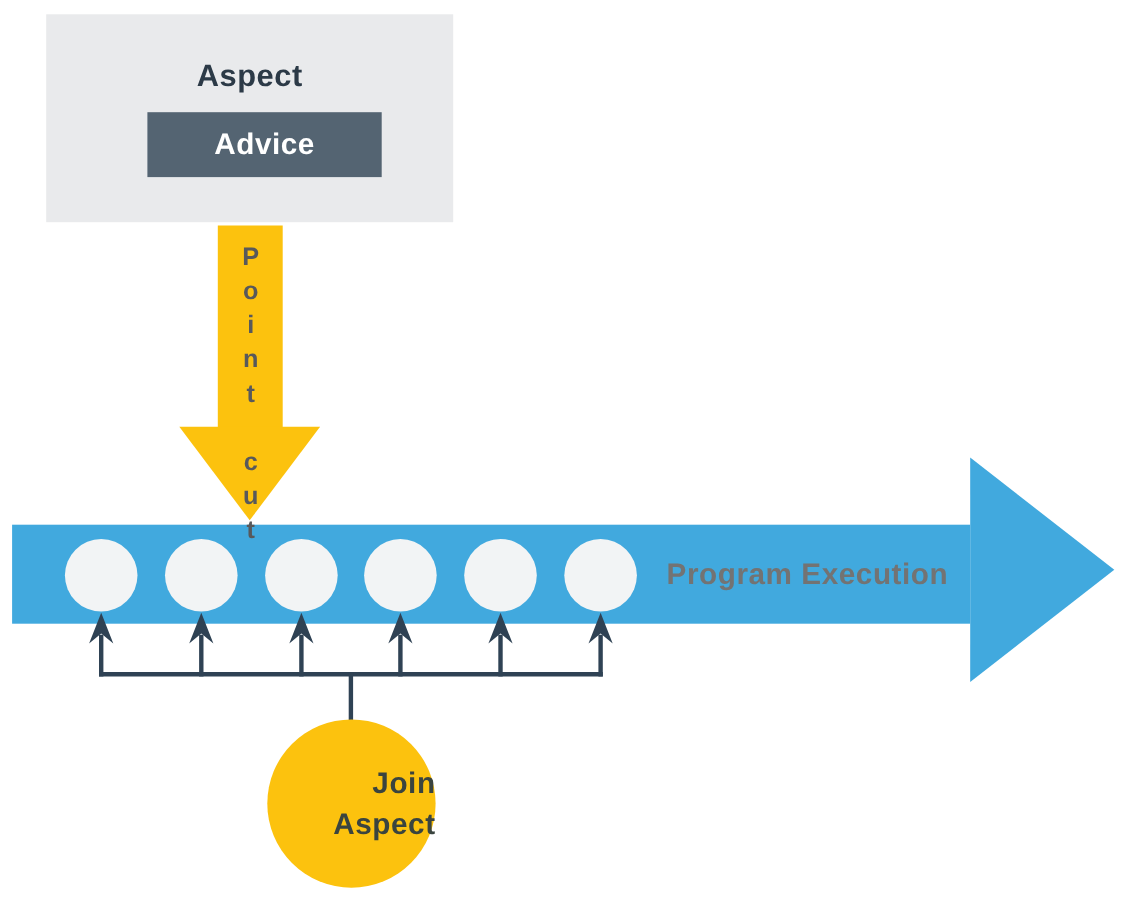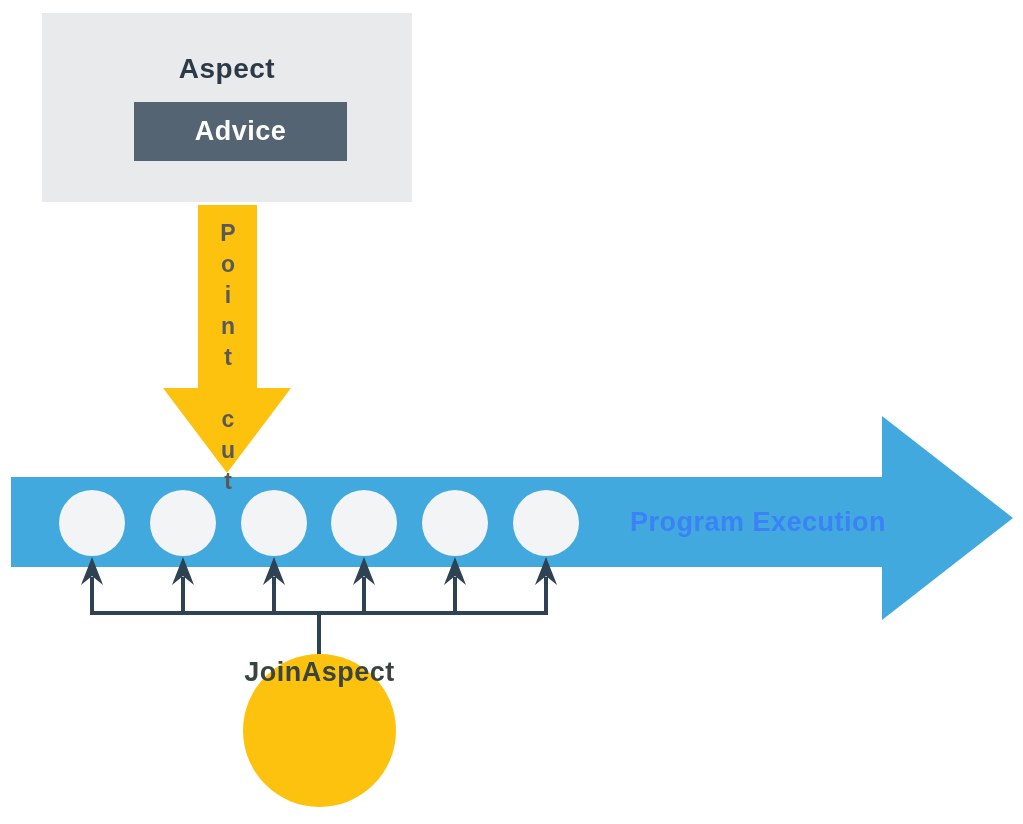--- a/index.html
+++ b/index.html
@@ -103,26 +103,26 @@
   .band-head {
     position: absolute;
     left: 882px; top: 416px;
     width: 0; height: 0;
     border-top: 102px solid transparent;
     border-bottom: 102px solid transparent;
     border-left: 131px solid var(--blue);
   }
   .exec-label {
     position: absolute;
-    left: 612px; top: 477px;
+    left: 588px; top: 477px;
     width: 292px; height: 90px;
     display: flex;
     align-items: center;
     justify-content: center;
-    color: #3b82f6;
+    color: #737373;
     font-size: 27px;
     font-weight: bold;
     letter-spacing: 0.5px;
     z-index: 2;
   }
 
   
   .jp-circle {
     position: absolute;
     width: 66px; height: 66px;
@@ -149,22 +149,22 @@
   }
 
   
   .join-circle {
     position: absolute;
     left: 243px; top: 654px;
     width: 153px; height: 153px;
     border-radius: 50%;
     background: var(--yellow);
     display: flex;
-    flex-direction: row;
-    align-items: flex-start;
+    flex-direction: column;
+    align-items: flex-end;
     justify-content: center;
     z-index: 4;
   }
   .join-line {
     color: var(--join-text);
     font-size: 27px;
     font-weight: bold;
     line-height: 1.35;
     letter-spacing: 0.5px;
   }

